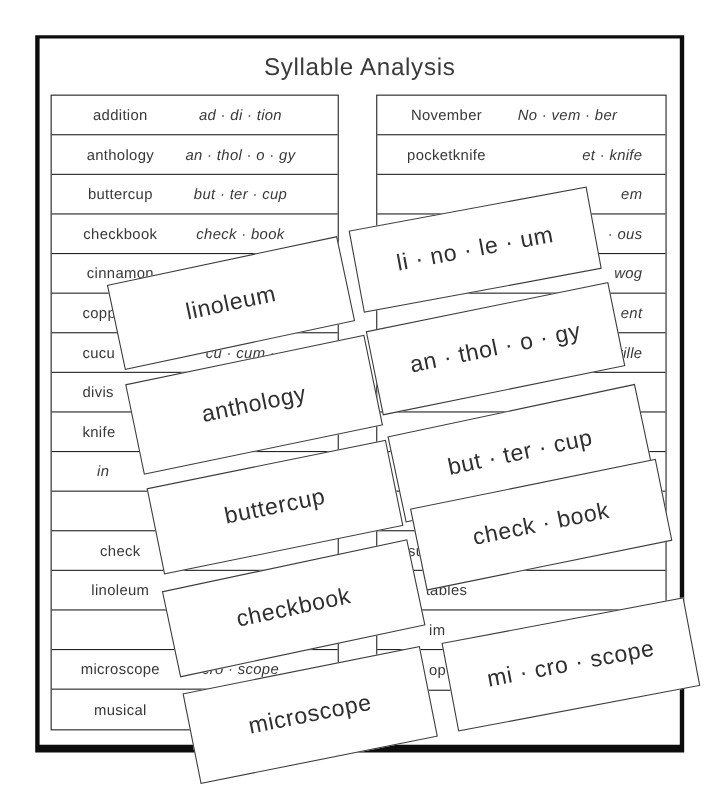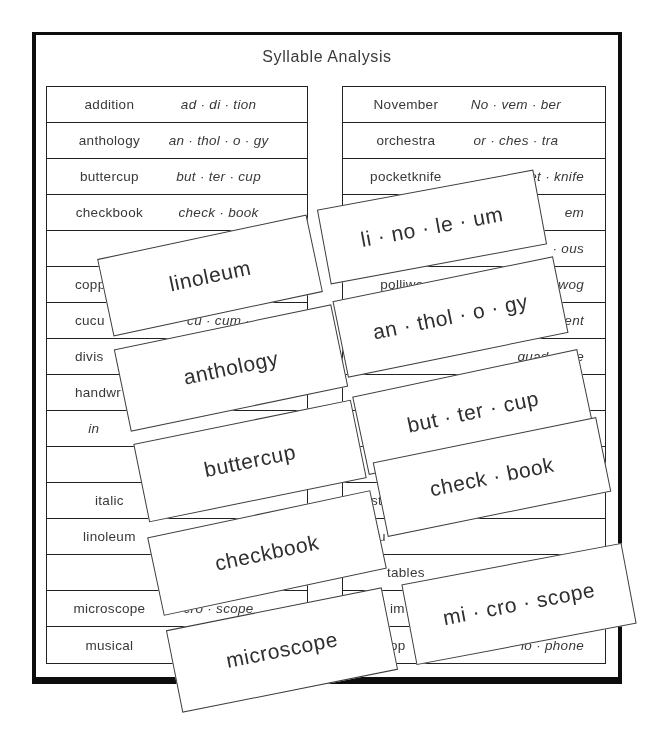--- a/index.html
+++ b/index.html
@@ -8,21 +8,21 @@
     font-family:"Liberation Sans", sans-serif;color:#333;
   }
   .sheet{
     position:absolute;left:32px;top:32px;width:590px;height:652px;
     box-sizing:border-box;background:#fff;
     border:solid #0d0d0d;border-width:3px 4px 7px 4px;
     z-index:1;
   }
   .title{
     position:absolute;left:0;top:13px;width:100%;text-align:center;
-    font-size:16px;letter-spacing:0.6px;color:#3a3a3a;
+    font-size:22px;letter-spacing:0.6px;color:#3a3a3a;
   }
   .wtable{
     position:absolute;top:51px;border:1px solid #222;background:transparent;
   }
   .wtable.left{left:10px;width:260px;}
   .wtable.right{left:306px;width:262px;}
   .wrow{
     display:flex;height:36px;box-sizing:border-box;
     border-bottom:1px solid #222;align-items:center;
   }
@@ -61,46 +61,47 @@
         </div>
         <div class="wrow">
           <span class="cell w">buttercup</span>
           <span class="cell s">but · ter · cup</span>
         </div>
         <div class="wrow">
           <span class="cell w">checkbook</span>
           <span class="cell s">check · book</span>
         </div>
         <div class="wrow">
+          <span class="cell w">cinnamon</span>
           <span class="cell s"></span>
         </div>
         <div class="wrow">
           <span class="cell w l">copp</span>
           <span class="cell s"></span>
         </div>
         <div class="wrow">
           <span class="cell w l">cucu</span>
           <span class="cell s">cu · cum ·</span>
         </div>
         <div class="wrow">
           <span class="cell w l">divis</span>
           <span class="cell s"></span>
         </div>
         <div class="wrow">
-          <span class="cell w l">handwr</span>
+          <span class="cell w l">knife</span>
           <span class="cell s"></span>
         </div>
         <div class="wrow">
           <span class="cell s">in</span>
         </div>
         <div class="wrow">
           <span class="cell s"></span>
         </div>
         <div class="wrow">
-          <span class="cell w">italic</span>
+          <span class="cell w">check</span>
           <span class="cell s"></span>
         </div>
         <div class="wrow">
           <span class="cell w">linoleum</span>
           <span class="cell s"></span>
         </div>
         <div class="wrow">
           <span class="cell s"></span>
         </div>
         <div class="wrow">
@@ -109,24 +110,20 @@
         </div>
         <div class="wrow">
           <span class="cell w">musical</span>
           <span class="cell s"></span>
         </div>
       </div>
     <div class="wtable right" id="table-right">
         <div class="wrow">
           <span class="cell w">November</span>
           <span class="cell s">No · vem · ber</span>
-        </div>
-        <div class="wrow">
-          <span class="cell w">orchestra</span>
-          <span class="cell s">or · ches · tra</span>
         </div>
         <div class="wrow">
           <span class="cell w">pocketknife</span>
           <span class="cell s r">et · knife</span>
         </div>
         <div class="wrow">
           <span class="cell w"></span>
           <span class="cell s r">em</span>
         </div>
         <div class="wrow">

